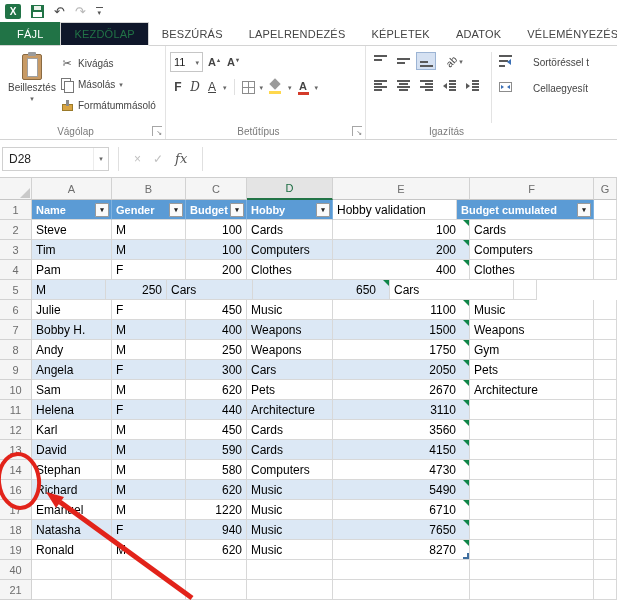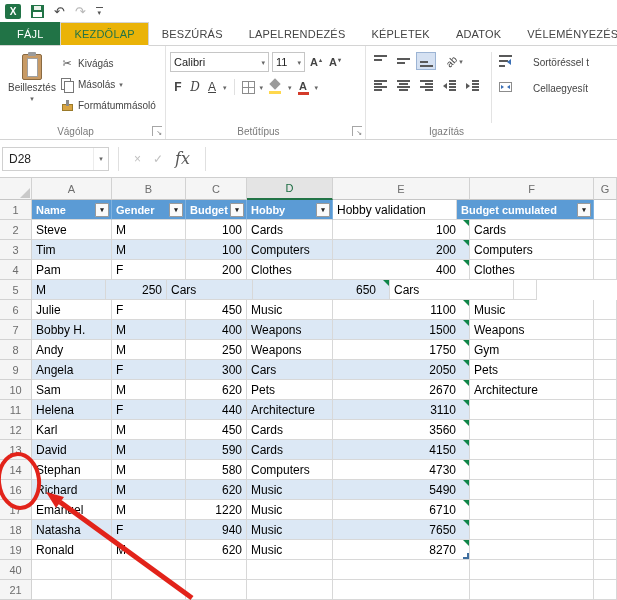--- a/index.html
+++ b/index.html
@@ -14,21 +14,21 @@
   .ic-save::after{content:"";position:absolute;left:2px;bottom:1px;width:9px;height:5px;background:#fff}
   .qbtn{font-size:13px;color:#4a4a4a;line-height:1}
   .qbtn.disabled{color:#b8b8b8}
   .qat-dd{display:flex;flex-direction:column;align-items:center;line-height:1;font-size:7px;color:#555}
   .qat-dd .bar{width:7px;border-top:1px solid #555;margin-bottom:1px}
 
   
   .tabs{height:24px;display:flex;align-items:stretch;border-bottom:1px solid #d4d4d4;background:#fff}
   .tab{display:flex;align-items:center;padding:0 13px;font-size:11px;color:#444;letter-spacing:.2px;position:relative}
   .tab.file{background:#217346;color:#fff;padding:0 17px}
-  .tab.active{color:#217346;border:1px solid #d4d4d4;border-bottom:1px solid #fff;margin-bottom:-1px;background:#eab308}
+  .tab.active{color:#217346;border:1px solid #d4d4d4;border-bottom:1px solid #fff;margin-bottom:-1px;background:#0f172a}
 
   
   .ribbon{height:94px;background:#fff;border-bottom:1px solid #d4d4d4;display:flex}
   .grp{position:relative;border-right:1px solid #e3e3e3;padding:4px 4px 16px}
   .grp-label{position:absolute;bottom:2px;left:0;right:14px;text-align:center;font-size:10px;color:#7a7a7a}
   .launcher{position:absolute;right:3px;bottom:3px;width:10px;height:10px;border-left:1px solid #a6a6a6;border-top:1px solid #a6a6a6;font-size:7px;color:#777;display:flex;align-items:flex-end;justify-content:flex-end;line-height:1}
   .dd{font-size:7px;color:#666;line-height:1}
 
   .grp-clip{width:166px;display:flex}
   .paste-btn{width:56px;display:flex;flex-direction:column;align-items:center;gap:2px;padding-top:2px}
@@ -79,21 +79,21 @@
   .align-txt{margin-left:9px;border-left:1px solid #e3e3e3;padding-left:6px;display:flex;flex-direction:column;gap:8px;padding-top:1px}
   .tbtn{display:flex;align-items:center;gap:20px;font-size:10px;color:#444;height:18px;white-space:nowrap}
 
   
   .fbar{height:38px;display:flex;align-items:center;padding-left:2px;border-bottom:1px solid #cfcfcf;background:#fff}
   .namebox{width:107px;height:24px;border:1px solid #d0d0d0;display:flex;align-items:center;font-size:12px;background:#fff}
   .namebox .val{flex:1;padding-left:6px}
   .nb-dd{width:15px;height:100%;display:flex;align-items:center;justify-content:center;font-size:7px;color:#666;border-left:1px solid #ececec}
   .fbar-div{width:1px;height:24px;background:#e0e0e0;margin:0 9px}
   .fbtn{font-size:12px;color:#c0c0c0;margin:0 6px}
-  .fbtn.fx{color:#555;font-family:"DejaVu Serif",serif;font-style:italic;font-size:16px}
+  .fbtn.fx{color:#555;font-family:"DejaVu Serif",serif;font-style:italic;font-size:13px}
   .finput{flex:1;height:24px;margin-left:8px;background:#fff}
 
   
   .grid{position:relative}
   .colhdr-row{display:flex;height:22px;background:#f5f5f5}
   .ch{flex:none;display:flex;align-items:center;justify-content:center;font-size:11px;color:#6d6d6d;border-right:1px solid #d2d2d2;border-bottom:1px solid #c6c6c6;background:#f5f5f5;height:100%}
   .ch.corner{width:32px;position:relative}
   .corner-tri{position:absolute;right:1px;bottom:1px;width:0;height:0;border-bottom:10px solid #c9c9c9;border-left:10px solid transparent}
   .ch.sel{background:#e4e4e4;border-bottom:2px solid #217346;color:#1a6b40}
 
@@ -169,24 +169,20 @@
           </span>
         <span class="slabel">Formátummásoló</span>
       </div>
     </div>
     <span class="grp-label">Vágólap</span>
     <span class="launcher">↘</span>
   </div>
 
   <div class="grp grp-font">
     <div class="font-row1">
-      <div class="combo font-name">
-        <span>Calibri</span>
-        <span class="dd">▾</span>
-      </div>
       <div class="combo font-size">
         <span>11</span>
         <span class="dd">▾</span>
       </div>
       <div class="abtn">
           <span>A</span>
           <span class="tiny">▴</span>
         </div>
       <div class="abtn">
           <span>A</span>

